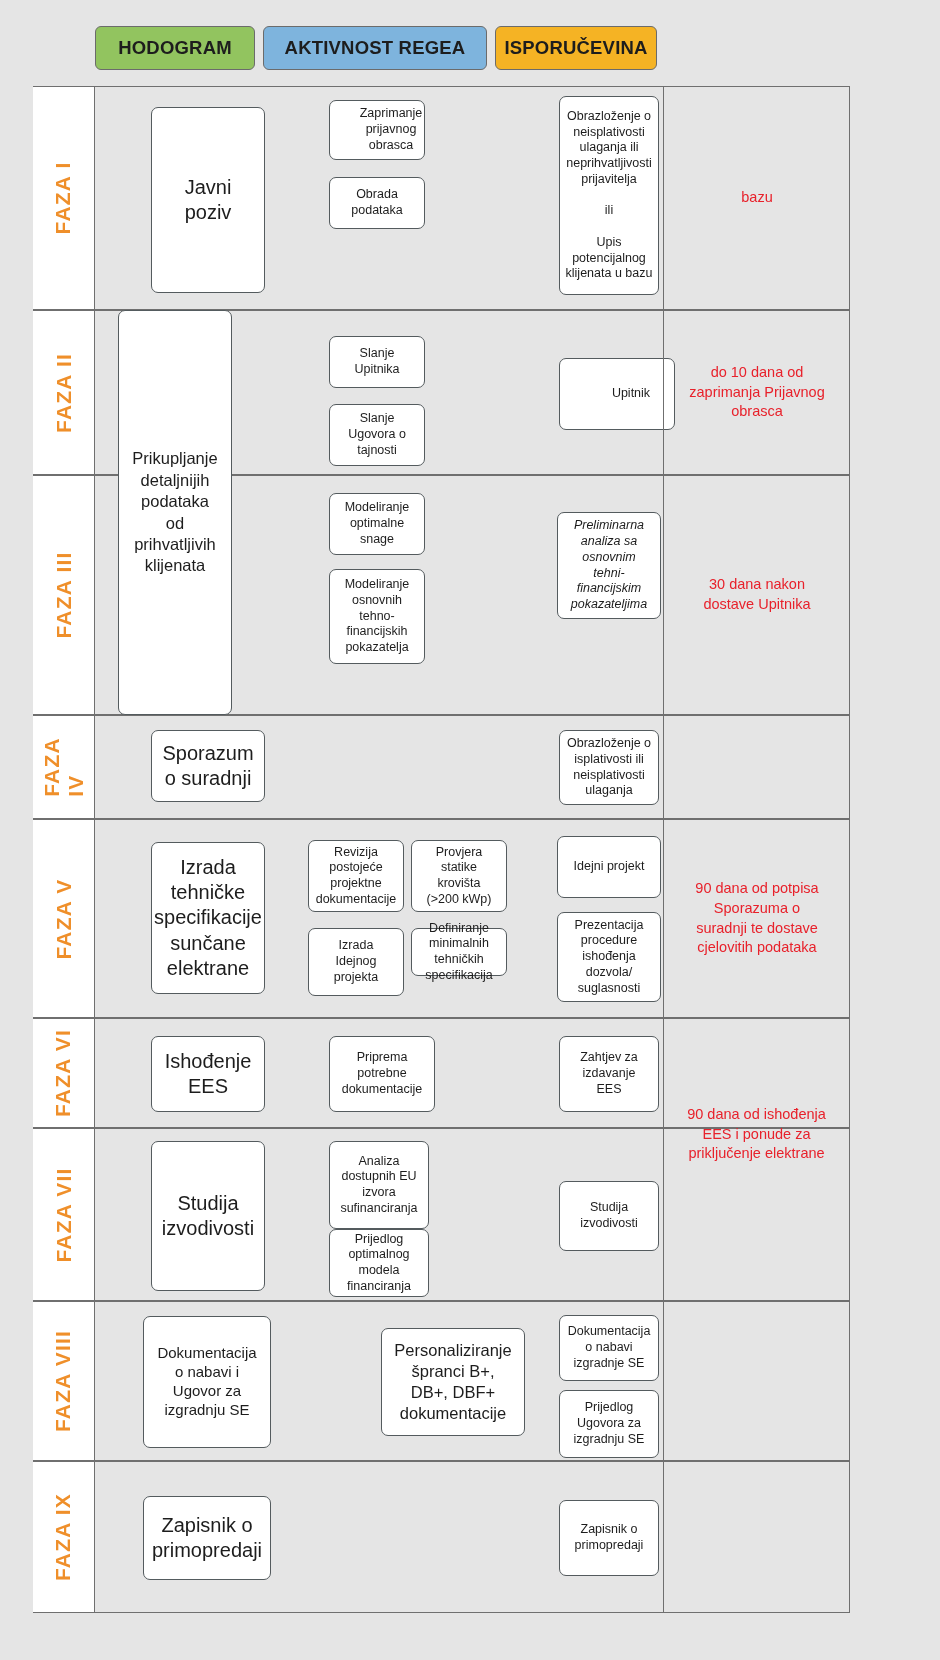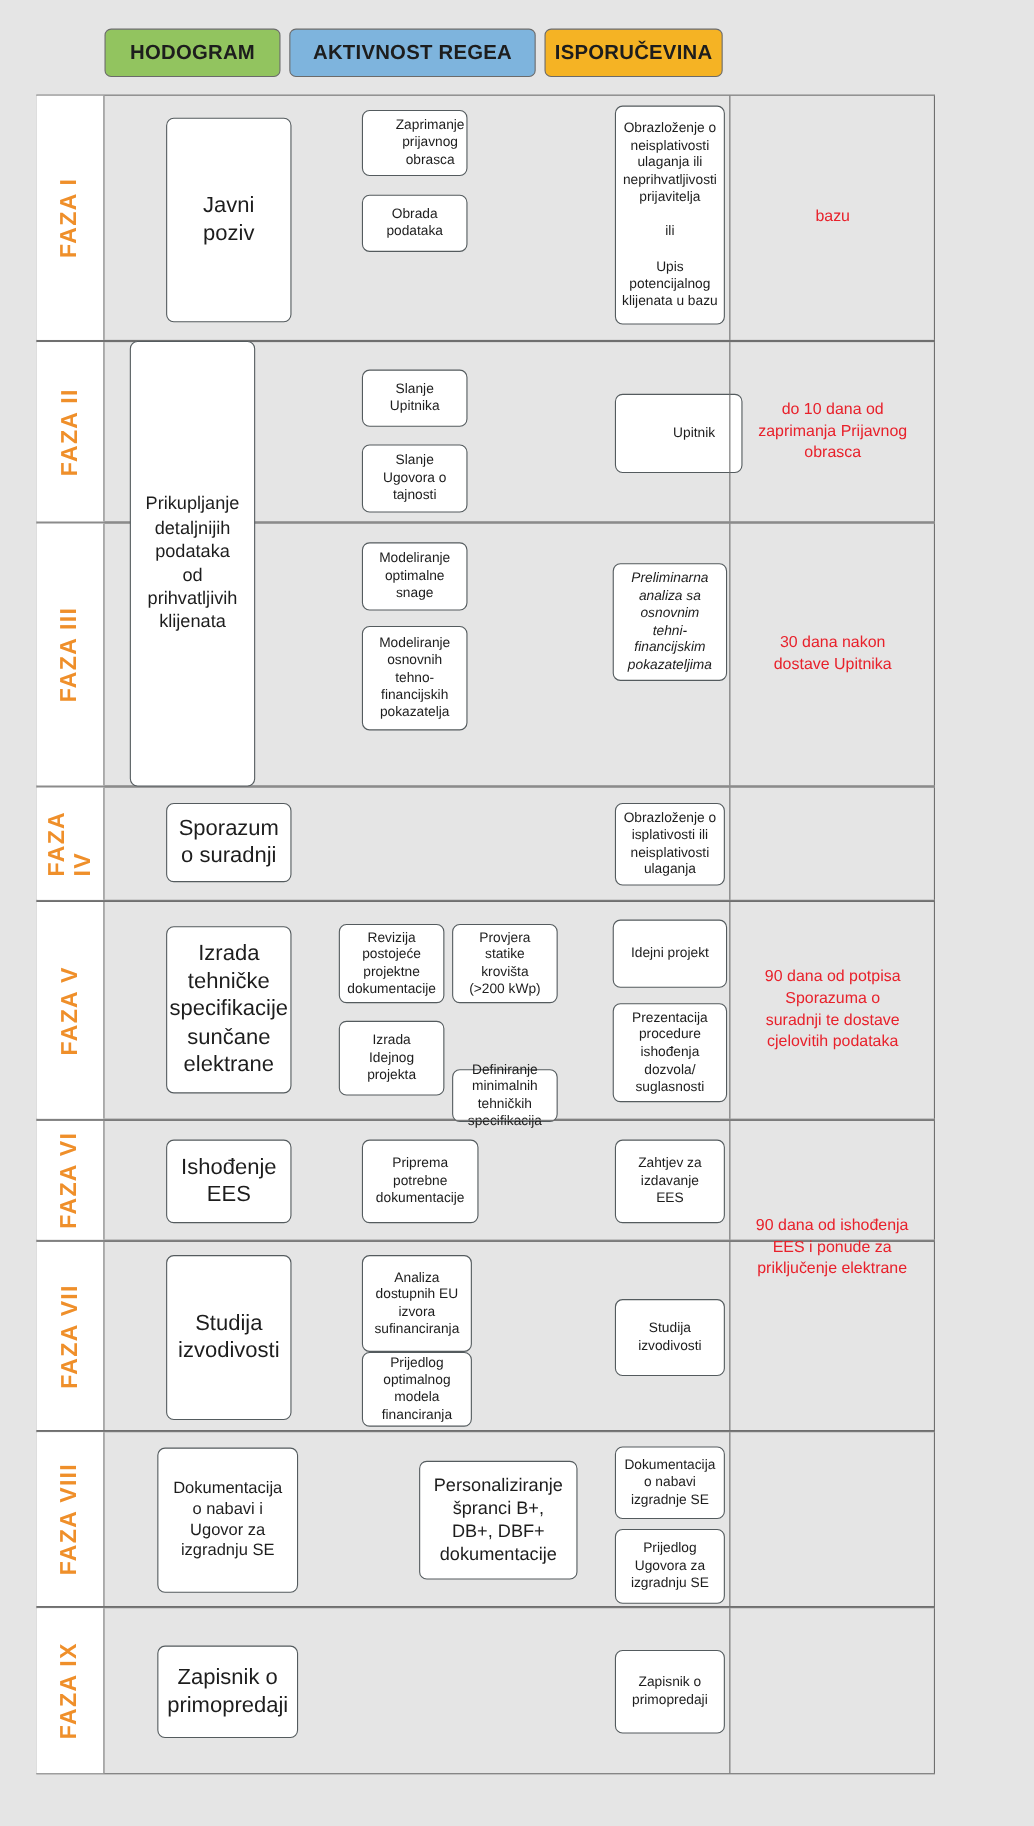--- a/index.html
+++ b/index.html
@@ -243,21 +243,21 @@
     <div class="row" style="top:733px; height:199px;">
       <div class="row-linesL"></div>
         <div class="row-outerR"></div>
       <div class="faza-cell">
         <div class="faza-label">FAZA  V</div>
       </div>
       <div class="node hodo" style="left:118px; top:22px; width:114px; height:152px;">Izrada<br>tehničke<br>specifikacije<br>sunčane<br>elektrane</div>
       <div class="node akt" style="left:275px; top:20px; width:96px; height:72px;">Revizija<br>postojeće<br>projektne<br>dokumentacije</div>
       <div class="node akt" style="left:378px; top:20px; width:96px; height:72px;">Provjera<br>statike<br>krovišta<br>(&gt;200 kWp)</div>
       <div class="node akt" style="left:275px; top:108px; width:96px; height:68px;">Izrada<br>Idejnog<br>projekta</div>
-      <div class="node akt" style="left:378px; top:108px; width:96px; height:48px;margin-top:44px;">Definiranje<br>minimalnih<br>tehničkih<br>specifikacija</div>
+      <div class="node akt" style="left:378px; top:108px; width:96px; height:48px;">Definiranje<br>minimalnih<br>tehničkih<br>specifikacija</div>
       <div class="node isp" style="left:524px; top:16px; width:104px; height:62px;">Idejni projekt</div>
       <div class="node isp" style="left:524px; top:92px; width:104px; height:90px;">Prezentacija<br>procedure<br>ishođenja<br>dozvola/<br>suglasnosti</div>
       <div class="rokovi-cell">90 dana od potpisa<br>Sporazuma o<br>suradnji te dostave<br>cjelovitih podataka</div>
     </div>
 
     <div class="row" style="top:932px; height:110px;">
       <div class="row-linesL"></div>
         <div class="row-outerR"></div>
       <div class="faza-cell">
         <div class="faza-label">FAZA  VI</div>

